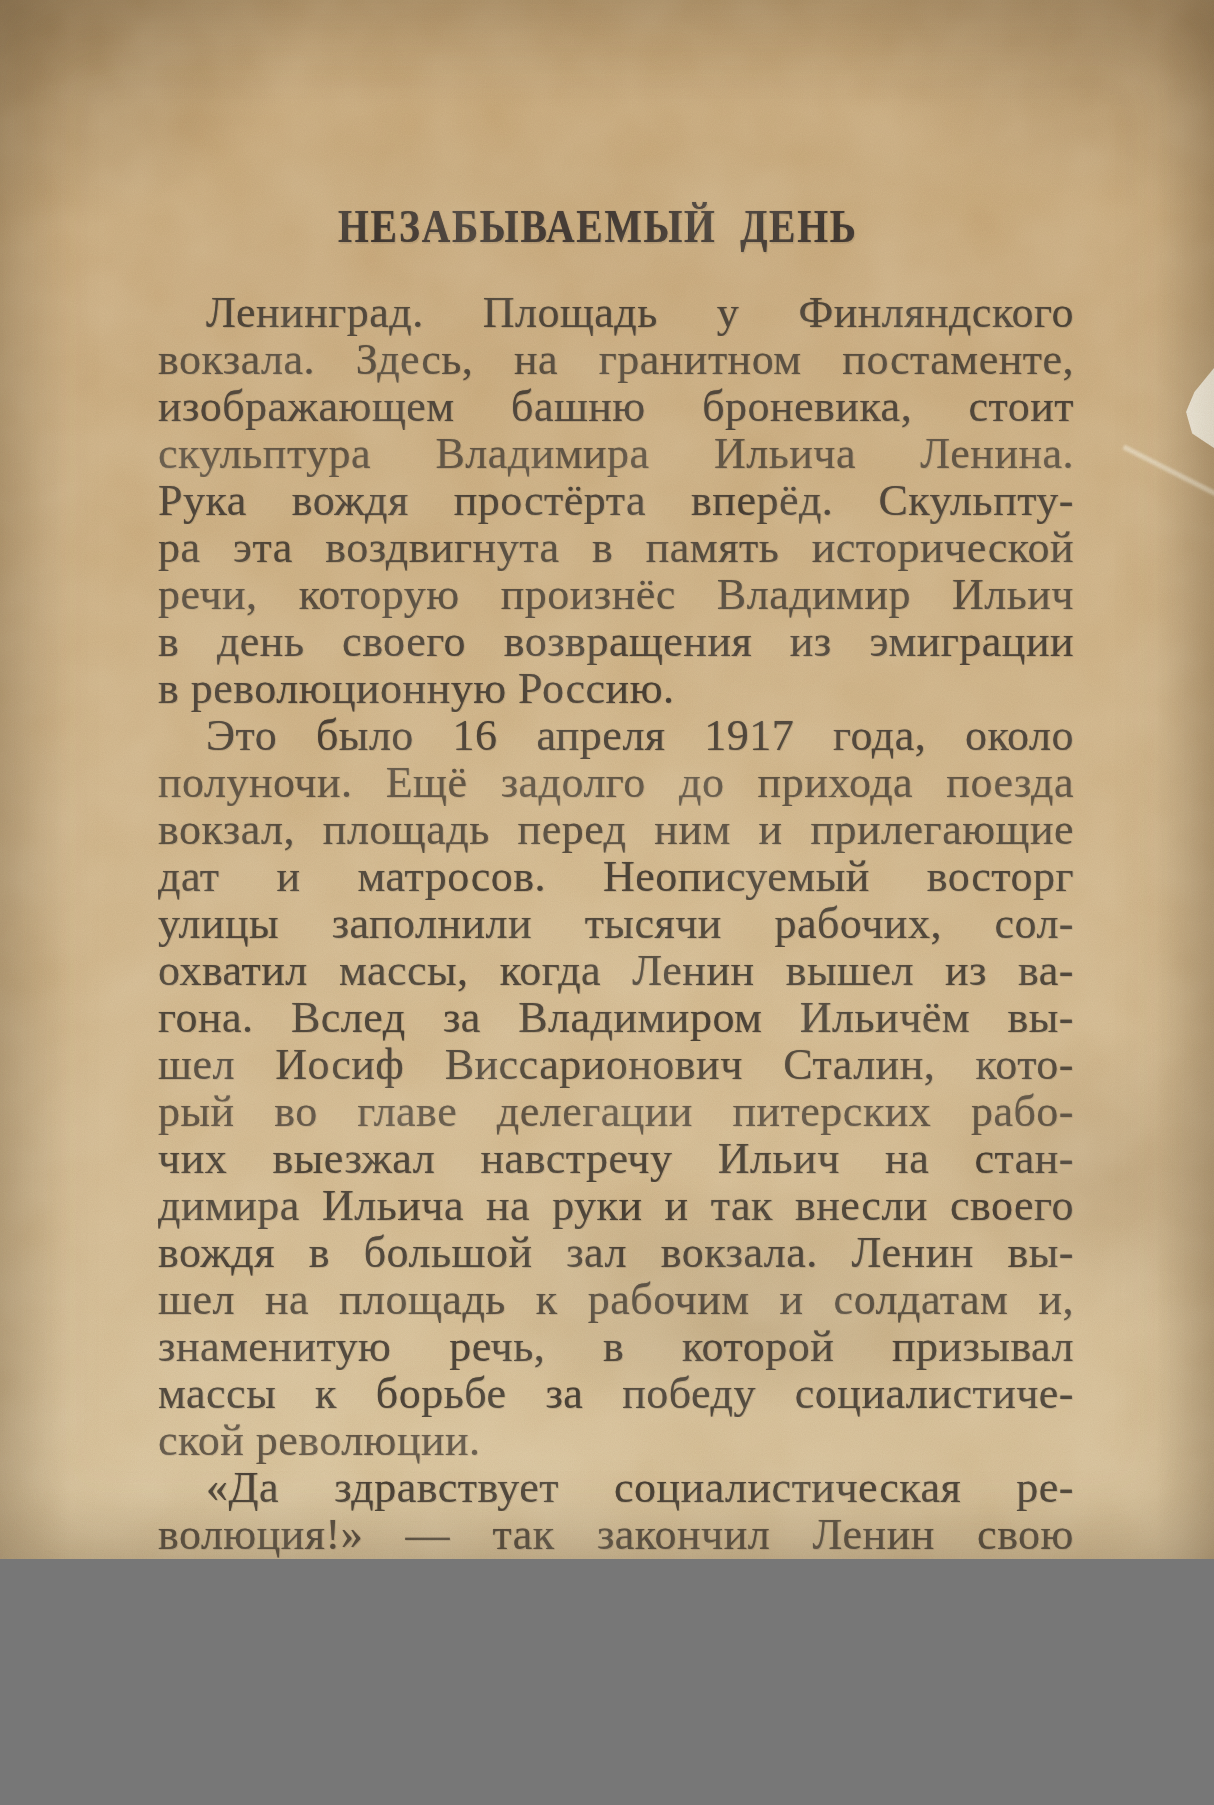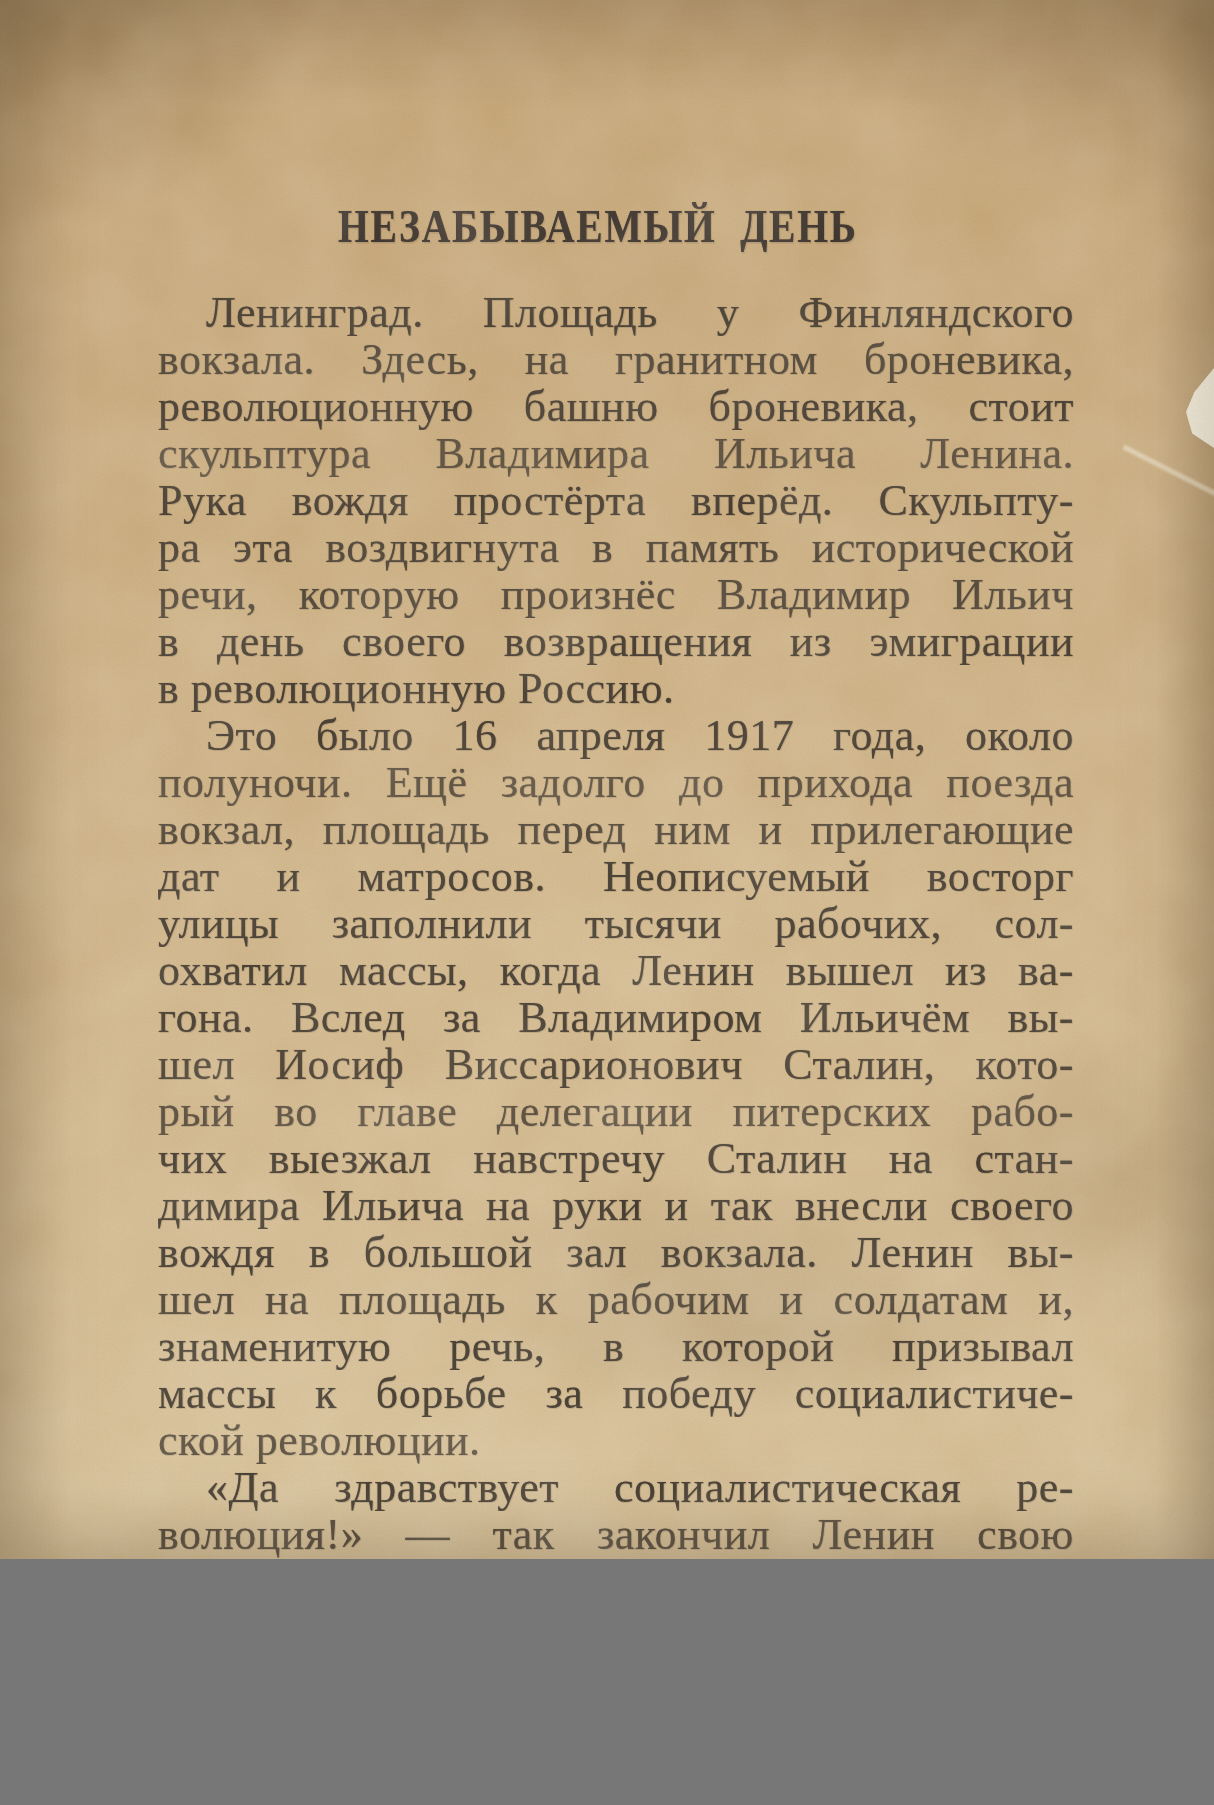--- a/index.html
+++ b/index.html
@@ -111,38 +111,38 @@
       <feTurbulence type="fractalNoise" baseFrequency="0.012" numOctaves="3" stitchTiles="stitch"></feTurbulence>
       <feColorMatrix type="matrix" values="0 0 0 0 0.95  0 0 0 0 0.88  0 0 0 0 0.70  0 0 0 0.5 0"></feColorMatrix>
     </filter>
     <rect width="1214" height="1805" filter="url(#mottle)"></rect>
   </svg>
 
   <div class="title">НЕЗАБЫВАЕМЫЙ ДЕНЬ</div>
 
   <div class="article">
       <div class="line first">Ленинград. Площадь у Финляндского</div>
-      <div class="line">вокзала. Здесь, на гранитном броневика,</div>
-      <div class="line">революционную башню броневика, стоит</div>
+      <div class="line">вокзала. Здесь, на гранитном постаменте,</div>
+      <div class="line">изображающем башню броневика, стоит</div>
       <div class="line">скульптура Владимира Ильича Ленина.</div>
       <div class="line">Рука вождя простёрта вперёд. Скульпту-</div>
       <div class="line">ра эта воздвигнута в память исторической</div>
       <div class="line">речи, которую произнёс Владимир Ильич</div>
       <div class="line">в день своего возвращения из эмиграции</div>
       <div class="line plast">в революционную Россию.</div>
       <div class="line first">Это было 16 апреля 1917 года, около</div>
       <div class="line">полуночи. Ещё задолго до прихода поезда</div>
       <div class="line">вокзал, площадь перед ним и прилегающие</div>
       <div class="line">дат и матросов. Неописуемый восторг</div>
       <div class="line">улицы заполнили тысячи рабочих, сол-</div>
       <div class="line">охватил массы, когда Ленин вышел из ва-</div>
       <div class="line">гона. Вслед за Владимиром Ильичём вы-</div>
       <div class="line">шел Иосиф Виссарионович Сталин, кото-</div>
       <div class="line">рый во главе делегации питерских рабо-</div>
-      <div class="line">чих выезжал навстречу Сталин на стан-</div>
+      <div class="line">чих выезжал навстречу Ильич на стан-</div>
       <div class="line">димира Ильича на руки и так внесли своего</div>
       <div class="line">вождя в большой зал вокзала. Ленин вы-</div>
       <div class="line">шел на площадь к рабочим и солдатам и,</div>
       <div class="line">знаменитую речь, в которой призывал</div>
       <div class="line">массы к борьбе за победу социалистиче-</div>
       <div class="line plast">ской революции.</div>
       <div class="line first">«Да здравствует социалистическая ре-</div>
       <div class="line">волюция!» — так закончил Ленин свою</div>
       <div class="line plast">первую после долгого изгнания речь.</div>
     </div>

